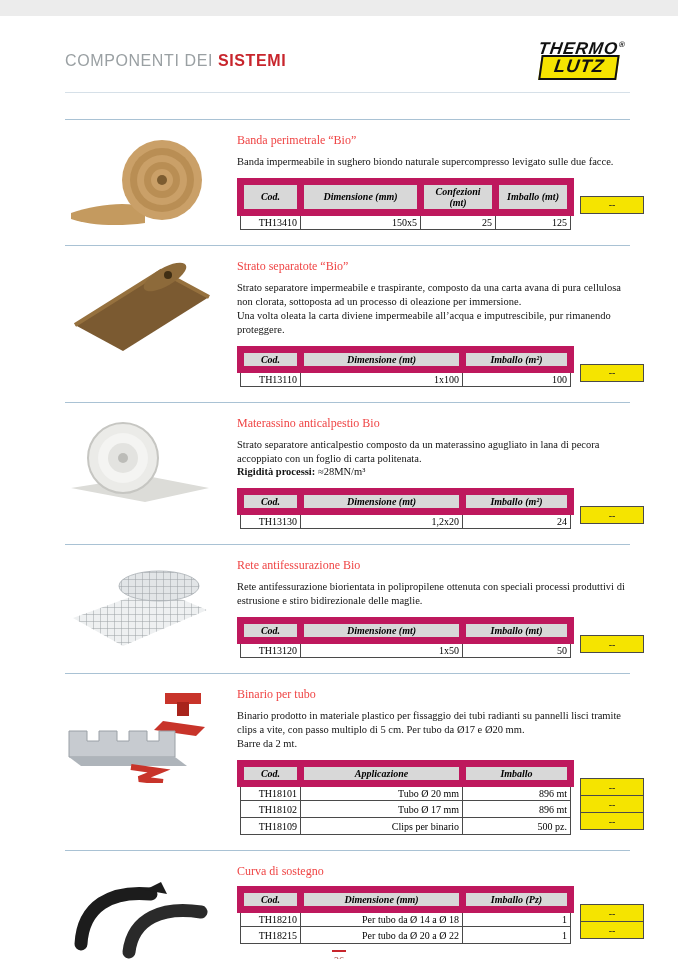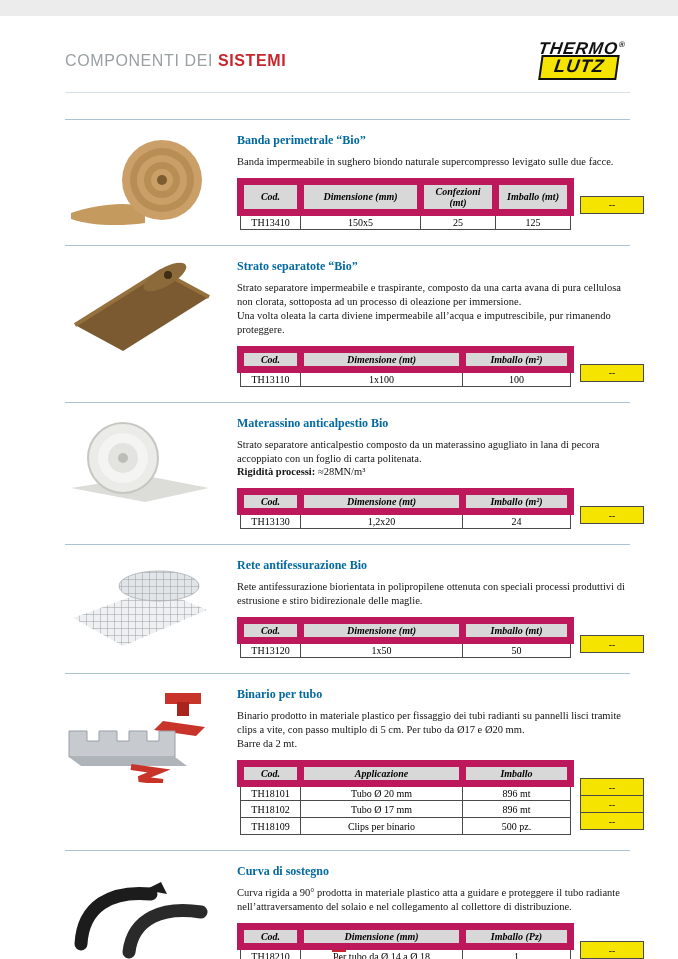--- a/index.html
+++ b/index.html
@@ -27,30 +27,30 @@
   .logo-bottom { display:inline-block; font-family:"Liberation Sans", sans-serif; font-weight:bold;
     font-style:italic; font-size:18px; background:var(--yellow); border:2px solid #111;
     padding:0 12px 1px; line-height:1.1; color:#111; margin-top:-2px; letter-spacing:1px; }
 
   
   .section { display:flex; gap:14px; border-top:1px solid var(--sep); padding:13px 0 15px; }
   .img-col { width:158px; flex:none; }
   .product-image { width:150px; height:96px; }
   .product-image svg { width:100%; height:100%; display:block; }
   .txt-col { flex:1; min-width:0; }
-  .section-title { font-size:12px; font-weight:bold; color:#0369a1; margin-bottom:7px; }
+  .section-title { font-size:12px; font-weight:normal; color:#ef4444; margin-bottom:7px; }
   .section-description { font-size:10.5px; line-height:1.33; color:#131313; margin-bottom:9px; }
   .section-description p { margin:0; }
 
   .table-wrap { display:flex; gap:6px; align-items:flex-start; }
   .product-table { border-collapse:collapse; table-layout:fixed; width:330px; font-size:10px; }
   .product-table th { background:var(--thead); font-style:italic; font-weight:bold;
     border:7px solid #be185d; height:17px; padding:1px 3px; text-align:center; }
   .product-table td { border:1px solid #4a4a4a; height:17px; padding:1px 3px;
-    text-align:center; background:#fff; }
+    text-align:right; background:#fff; }
   .highlight-col { width:64px; flex:none; }
   .y-spacer { height:19px; }
   .y-cell { height:18px; background:var(--yellow); border:1px solid #4a4a4a; margin-top:-1px;
     display:flex; align-items:center; justify-content:center; font-size:10px; color:#222; }
 
   
   .page-footer { position:absolute; left:0; right:0; bottom:9px; text-align:center; }
   .footer-tick { width:14px; border-top:2px solid var(--accent); margin:0 auto 3px; }
   .page-number { font-size:10px; color:#a03b33; }
 </style>
@@ -335,23 +335,20 @@
       <div class="product-image">
             <svg viewBox="0 0 150 96">
               <path d="M16 80 C18 42 46 26 86 30" stroke="#1c1c1c" stroke-width="13" fill="none" stroke-linecap="round"></path>
               <path d="M64 88 C68 54 98 42 136 48" stroke="#2a2a2a" stroke-width="13" fill="none" stroke-linecap="round"></path>
               <path d="M80 26 l16 -8 6 12 z" fill="#1c1c1c"></path>
             </svg>
           </div>
     </div>
     <div class="txt-col">
       <h3 class="section-title">Curva di sostegno</h3>
-      <div class="section-description">
-            <p>Curva rigida a 90° prodotta in materiale plastico atta a guidare e proteggere il tubo radiante nell’attraversamento del solaio e nel collegamento al collettore di distribuzione.</p>
-          </div>
       <div class="table-wrap">
         <table class="product-table">
               <colgroup>
                 <col style="width: 60px;">
                 <col style="width: 162px;">
                 <col style="width: 108px;">
               </colgroup>
               <thead>
                 <tr>
                   <th>Cod.</th>

